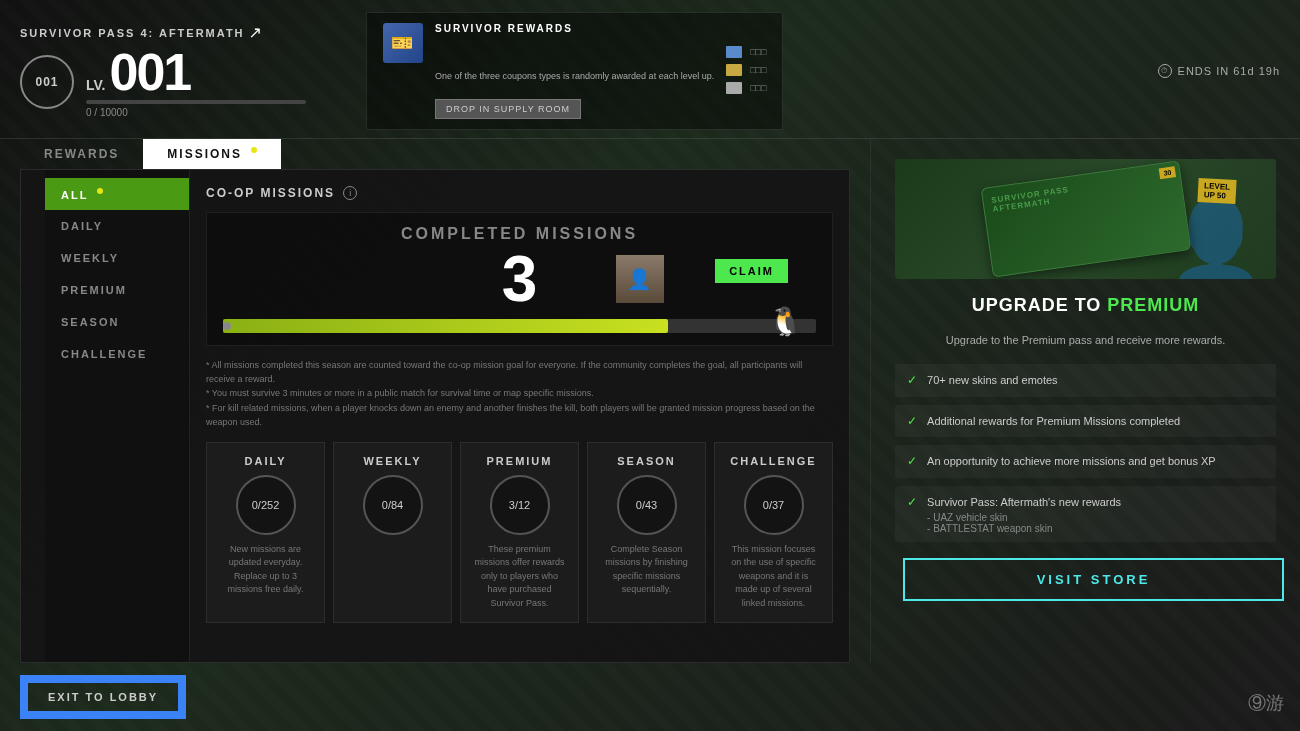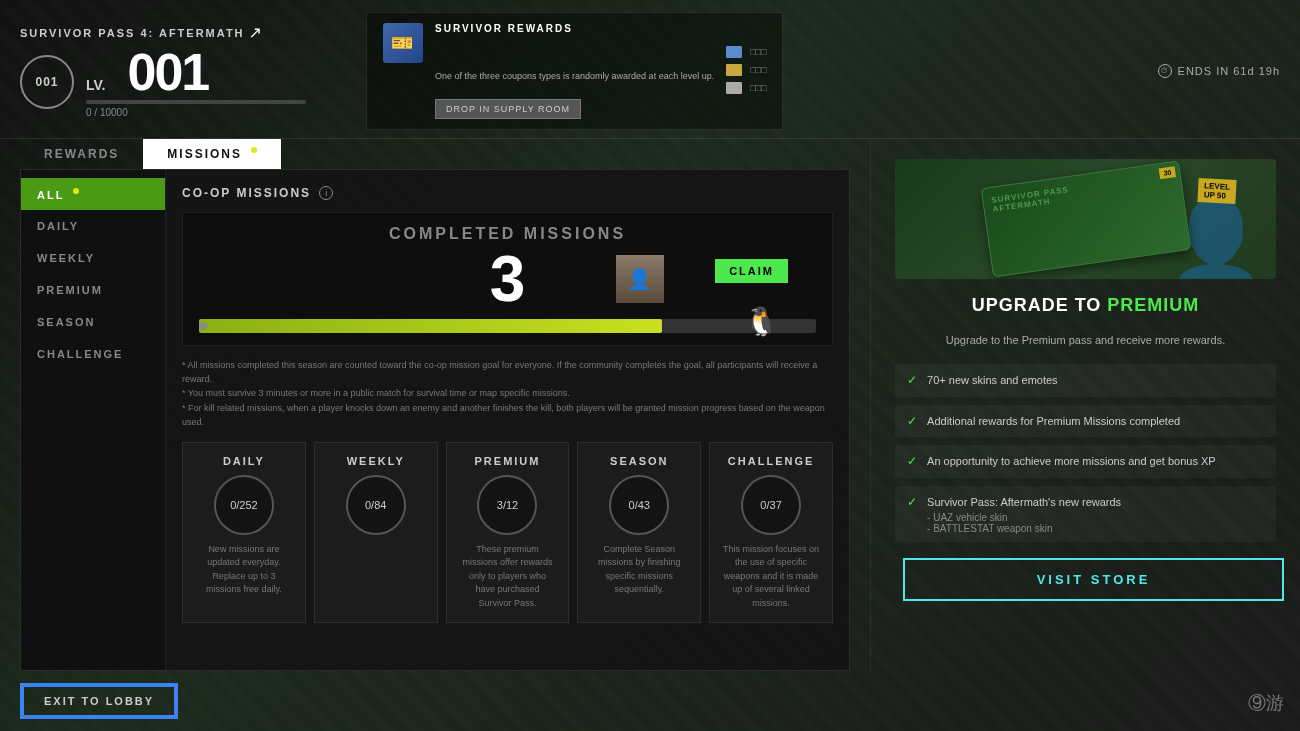--- a/index.html
+++ b/index.html
@@ -203,20 +203,21 @@
       margin-left: 4px;
       vertical-align: super;
     }
 
     
     .missions-panel {
       background: rgba(20,20,20,0.95);
       border: 1px solid rgba(255,255,255,0.1);
       flex: 1;
       display: flex;
+      padding-left: 24px;
     }
 
     
     .sidebar-nav {
       width: 145px;
       background: rgba(15,15,15,0.9);
       border-right: 1px solid rgba(255,255,255,0.08);
       padding-top: 8px;
     }
     .sidebar-nav-item {
@@ -517,21 +518,21 @@
     }
 
     
     .bottom-bar {
       padding: 12px 20px;
       display: flex;
       align-items: center;
     }
     .exit-btn {
       background: transparent;
-      border: 4px solid #3b82f6;
+      border: 8px solid #3b82f6;
       color: #ccc;
       font-size: 11px;
       font-weight: bold;
       letter-spacing: 2px;
       padding: 8px 20px;
       text-transform: uppercase;
       cursor: pointer;
     }
 
     
@@ -554,21 +555,21 @@
 
   <div class="top-bar">
     <div style="display:flex;flex-direction:column;gap:4px;">
       <div style="display:flex;align-items:center;gap:4px;">
         <span class="pass-title">SURVIVOR PASS 4: AFTERMATH</span>
         <span class="link-icon">↗</span>
       </div>
       <div style="display:flex;align-items:center;gap:12px;">
         <div class="level-badge">001</div>
         <div style="display:flex;flex-direction:column;">
-          <div style="display:flex;align-items:baseline;gap:22px;">
+          <div style="display:flex;align-items:baseline;gap:4px;">
             <span style="font-size:14px;font-weight:bold;color:#ccc;">LV.</span>
             <span class="level-number">001</span>
           </div>
           <div style="display:flex;flex-direction:column;gap:3px;margin-top:2px;">
             <div class="level-progress-bar">
               <div class="level-progress-fill"></div>
             </div>
             <span class="level-progress-text">0 / 10000</span>
           </div>
         </div>

